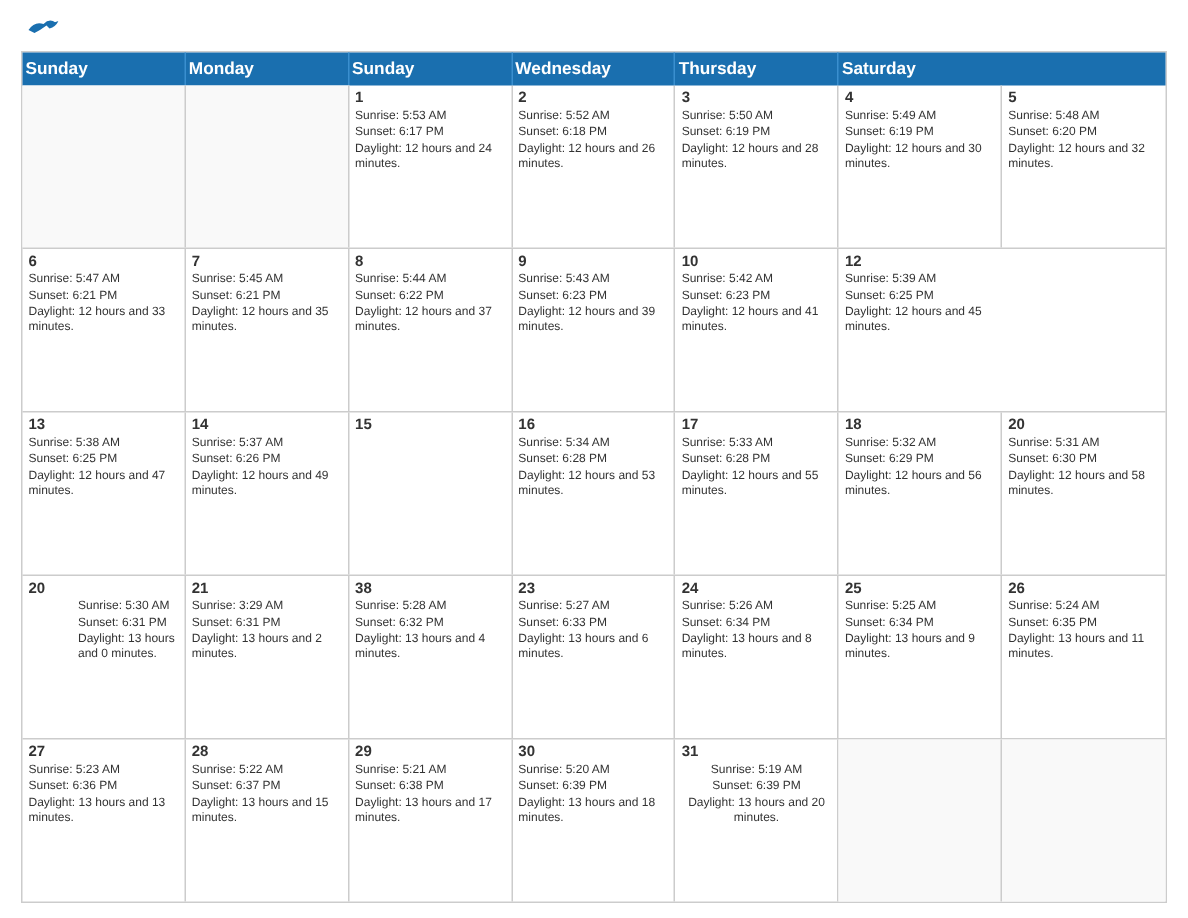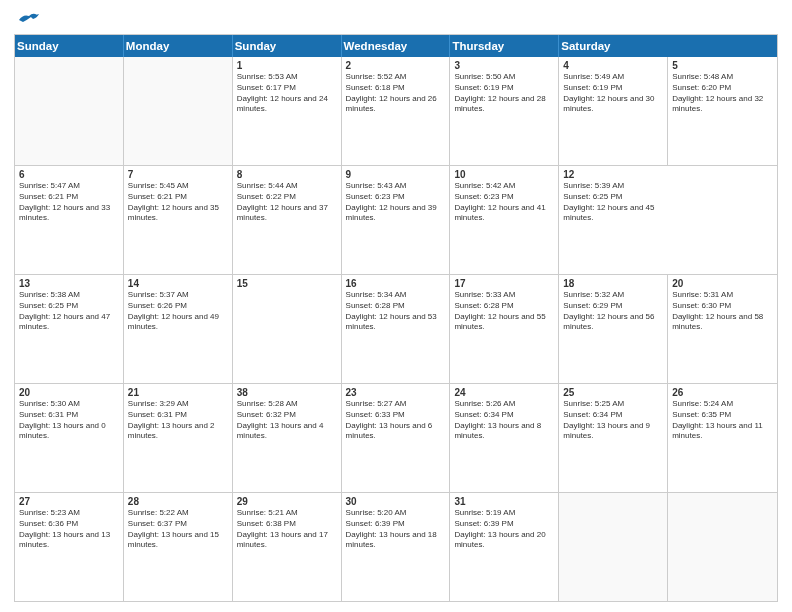--- a/index.html
+++ b/index.html
@@ -248,21 +248,21 @@
           <div class="cal-cell">
             <span class="day-num">20</span>
             <div class="cell-text" style="white-space: pre-line;">Sunrise: 5:31 AM
 Sunset: 6:30 PM
 Daylight: 12 hours and 58 minutes.</div>
           </div>
         </div>
         <div class="cal-row">
           <div class="cal-cell">
             <span class="day-num">20</span>
-            <div class="cell-text" style="white-space: pre-line;">Sunrise: 5:30 AM
+            <div class="cell-text" style="white-space: pre-line; margin-left: 33px;">Sunrise: 5:30 AM
 Sunset: 6:31 PM
 Daylight: 13 hours and 0 minutes.</div>
           </div>
           <div class="cal-cell">
             <span class="day-num">21</span>
             <div class="cell-text" style="white-space: pre-line;">Sunrise: 3:29 AM
 Sunset: 6:31 PM
 Daylight: 13 hours and 2 minutes.</div>
           </div>
           <div class="cal-cell">
@@ -316,21 +316,21 @@
 Daylight: 13 hours and 17 minutes.</div>
           </div>
           <div class="cal-cell">
             <span class="day-num">30</span>
             <div class="cell-text" style="white-space: pre-line;">Sunrise: 5:20 AM
 Sunset: 6:39 PM
 Daylight: 13 hours and 18 minutes.</div>
           </div>
           <div class="cal-cell">
             <span class="day-num">31</span>
-            <div class="cell-text" style="white-space: pre-line;">Sunrise: 5:19 AM
+            <div class="cell-text" style="white-space: pre-line; text-align: center;">Sunrise: 5:19 AM
 Sunset: 6:39 PM
 Daylight: 13 hours and 20 minutes.</div>
           </div>
           <div class="cal-cell empty"></div>
           <div class="cal-cell empty"></div>
         </div>
       </div>
   </div>
 </div>
 

